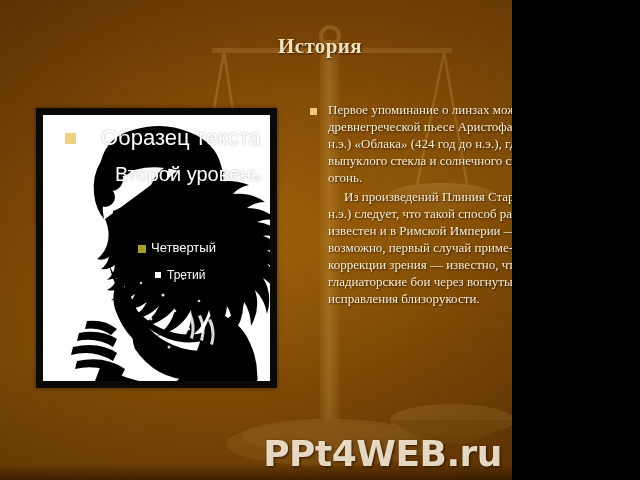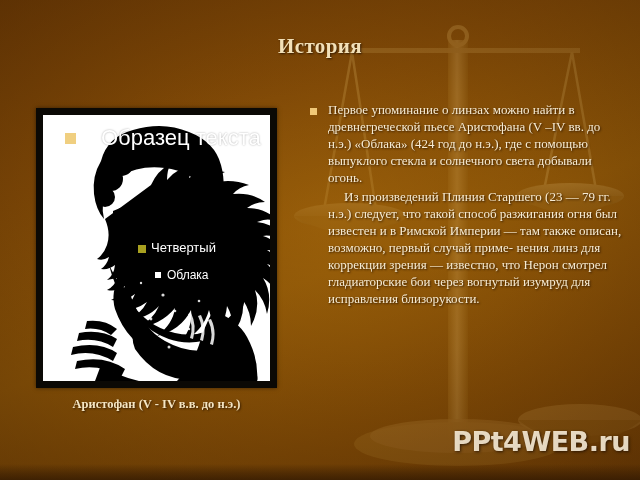--- a/index.html
+++ b/index.html
@@ -3,21 +3,21 @@
 <meta charset="utf-8">
 <title>История</title>
 <style>
   html, body {
     margin: 0;
     padding: 0;
     background: #000;
   }
   .slide {
     position: relative;
-    width: 640px;
+    width: 512px;
     height: 480px;
     overflow: hidden;
     font-family: "Liberation Serif", "DejaVu Serif", serif;
     background: #be185d;
     text-decoration: underline;
   }
 
   
   .bg-base {
     position: absolute;
@@ -176,23 +176,23 @@
     top: 6px;
     width: 7px;
     height: 7px;
     background: #f0c878;
   }
 
   
   .watermark {
     position: absolute;
     right: 10px;
-    bottom: 23px;
+    bottom: 6px;
     font-family: "DejaVu Sans", "Liberation Sans", sans-serif;
-    font-size: 27px;
+    font-size: 36px;
     font-weight: bold;
     color: rgba(248,236,214,0.90);
     letter-spacing: -0.5px;
     text-shadow: 1px 1px 3px rgba(30,14,0,0.8);
   }
 </style>
 </head>
 <body>
 
 <div class="slide">
@@ -303,28 +303,28 @@
             <path d="M148 198 q6 12 2 26 l-3 -1 q4 -12 -2 -24 z"></path>
             <path d="M158 200 q6 12 2 26 l-3 -1 q4 -12 -2 -24 z"></path>
             <path d="M168 204 q6 12 2 26 l-3 -1 q4 -12 -2 -24 z"></path>
           </g>
         </svg>
       </div>
 
       <div class="ph-overlay">
         <span class="ph-bullet-sq ph-b1"></span>
         <div class="ph-l1">Образец текста</div>
+        <div class="ph-l2">Второй уровень</div>
         <span class="ph-bullet-sq ph-b4"></span>
         <div class="ph-l4">Четвертый</div>
         <span class="ph-bullet-sq ph-b5"></span>
-        <div class="ph-l5">Облака</div>
+        <div class="ph-l5">Третий</div>
       </div>
     </div>
 
-    <div class="pic-caption">Аристофан (V - IV в.в. до н.э.)</div>
   </div>
 
   <div class="body-col">
     <div class="para bulleted">
       <span class="bullet-mark"></span>
       <span>Первое упоминание о линзах можно найти в древнегреческой пьесе Аристофана (V –IV вв. до н.э.) «Облака» (424 год до н.э.), где с помощью выпуклого стекла и солнечного света добывали огонь.</span>
     </div>
     <div class="para indented">
       <span>Из произведений Плиния Старшего (23 — 79 гг. н.э.) следует, что такой способ разжигания огня был известен и в Римской Империи — там также описан, возможно, первый случай приме- нения линз для коррекции зрения — известно, что Нерон смотрел гладиаторские бои через вогнутый изумруд для исправления близорукости.</span>
     </div>

